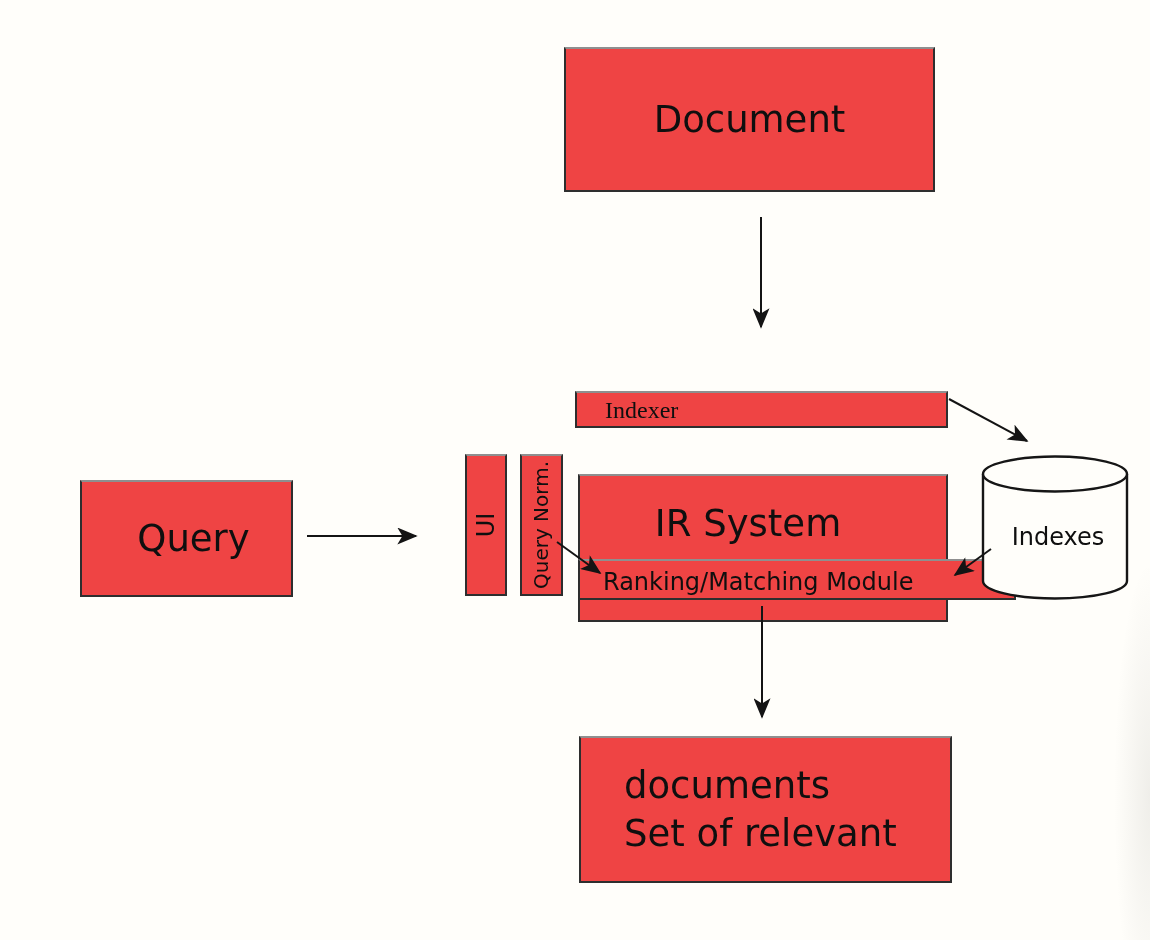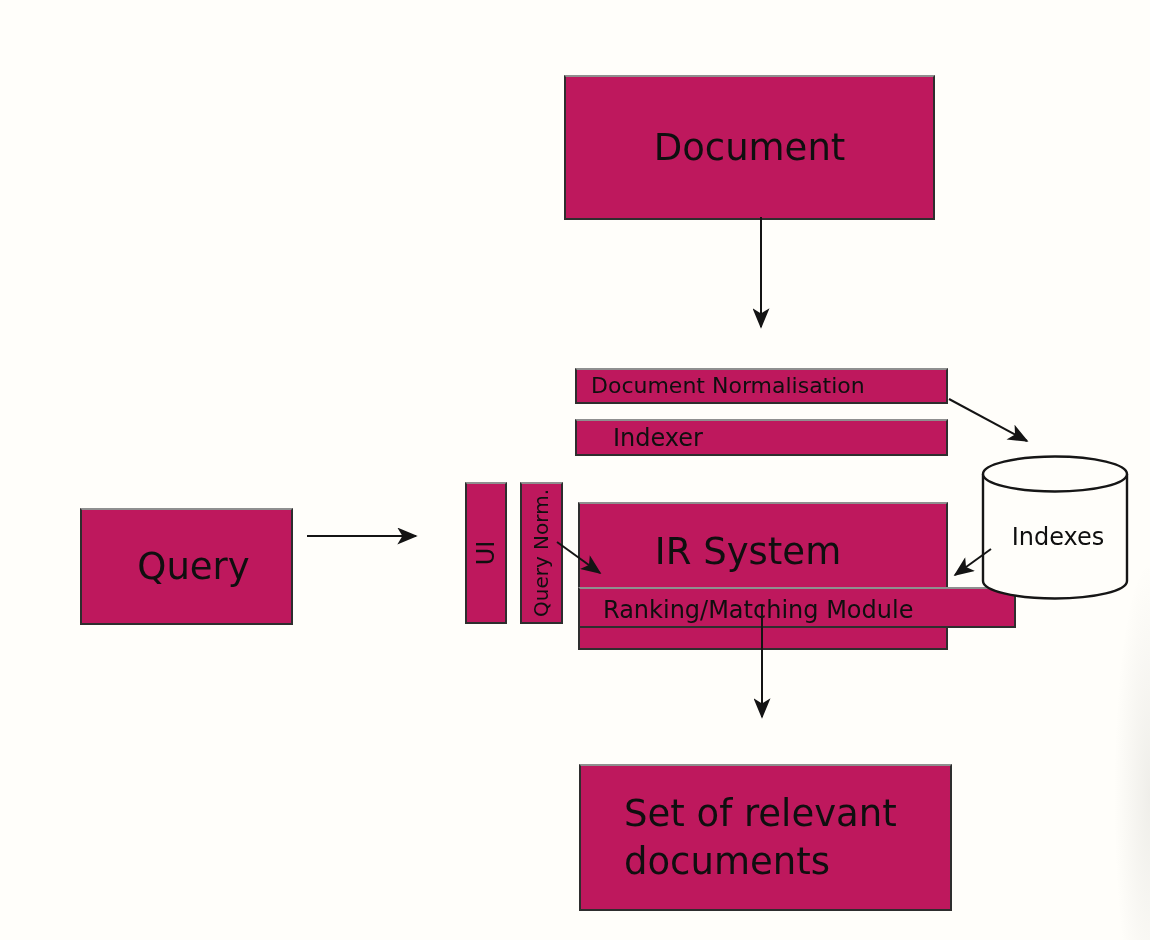--- a/index.html
+++ b/index.html
@@ -9,22 +9,21 @@
     background:#fffefa;
     overflow:hidden;
     font-family:"DejaVu Sans","Liberation Sans",sans-serif;
     color:#0f0f0f;
   }
   .box {
     position:absolute;
     box-sizing:border-box;
     border:2px solid #2e2e2e;
     border-top-color:#8f8f8f;
-    background:#be185d;
-    margin-top:28px;
+    background:#ef4444;
   }
   .big-label {
     font-size:37px;
     line-height:48px;
     color:#0f0f0f;
   }
   .center-both {
     display:flex; flex-direction:column;
     align-items:center; justify-content:center;
     height:100%;
@@ -72,28 +71,23 @@
 <body>
 
 <div class="stage">
 
   <div class="box" style="left:564px; top:47px; width:371px; height:145px;">
     <div class="center-both big-label">
       <span>Document</span>
     </div>
   </div>
 
-  <div class="box" style="left:575px; top:340px; width:373px; height:36px;">
-    <div class="left-center strip-label" style="padding-left:14px;">
-      <span>Document Normalisation</span>
-    </div>
-  </div>
 
   <div class="box" style="left:575px; top:391px; width:373px; height:37px;">
-    <div class="left-center strip-label-lg" style="padding-left:36px;">
+    <div class="left-center strip-label-lg" style="padding-left:28px;font-family:Liberation Serif, serif;">
       <span>Indexer</span>
     </div>
   </div>
 
   <div class="box" style="left:465px; top:454px; width:42px; height:142px;">
     <div class="vbox-label">
       <span class="vtext">UI</span>
     </div>
   </div>
 
@@ -114,22 +108,22 @@
   </div>
 
   <div class="box" style="left:80px; top:480px; width:213px; height:117px;padding-left:14px;">
     <div class="center-both big-label">
       <span>Query</span>
     </div>
   </div>
 
   <div class="box" style="left:579px; top:736px; width:373px; height:147px;">
     <div class="left-center big-label" style="padding-left:43px;">
+      <span>documents</span>
       <span>Set of relevant</span>
-      <span>documents</span>
     </div>
   </div>
 
   <svg class="overlay" width="1150" height="940" viewBox="0 0 1150 940">
     <defs>
       <marker id="ah" markerUnits="userSpaceOnUse" markerWidth="21" markerHeight="17" viewBox="0 0 12 10" refX="11" refY="5" orient="auto">
         <path d="M0,0 L12,5 L0,10 L3,5 Z" fill="#141414"></path>
       </marker>
     </defs>
 

